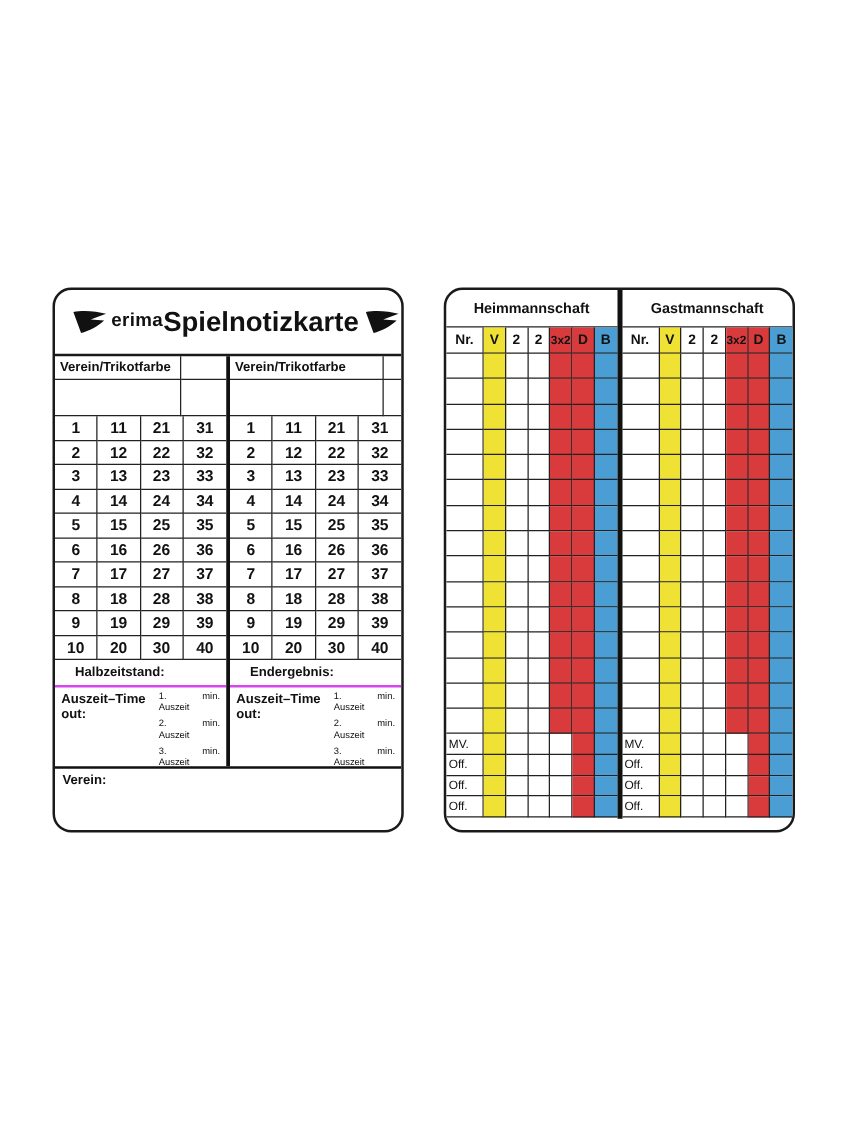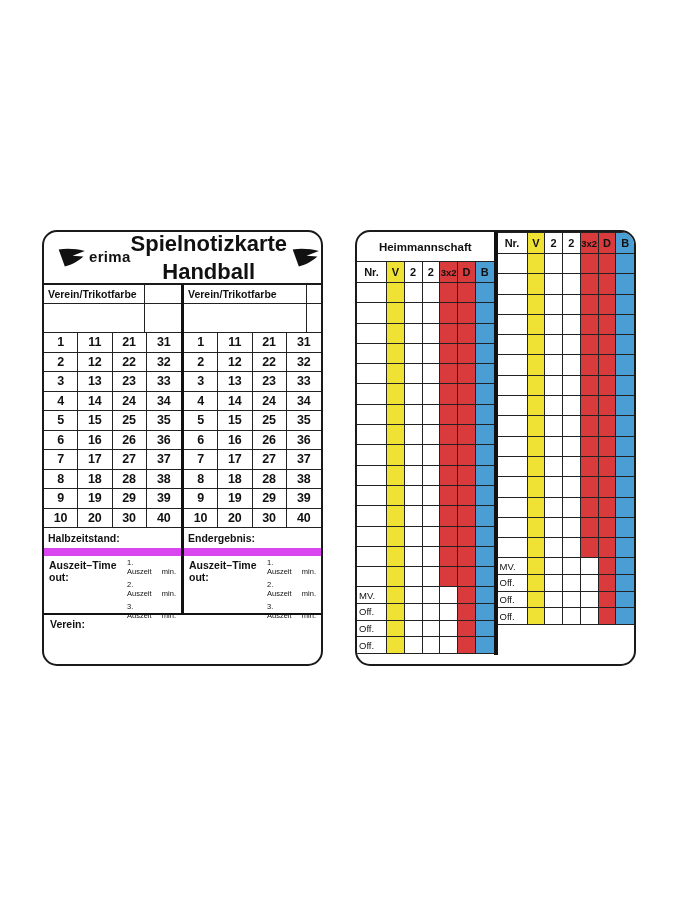--- a/index.html
+++ b/index.html
@@ -42,27 +42,27 @@
 
   .num-grid{display:grid;grid-template-columns:repeat(4,1fr);grid-auto-rows:19.5px;flex:0 0 195px;}
   .num-cell{
     border-right:1px solid #222;border-bottom:1px solid #222;
     display:flex;align-items:center;justify-content:center;
     font-weight:bold;font-size:12.5px;
   }
   .num-cell:nth-child(4n){border-right:none;}
 
   .result-row{
-    flex:0 0 20px;display:flex;align-items:center;padding-left:4px;
-    font-weight:bold;font-size:10.5px;border-bottom:8px solid #d946ef;
+    flex:0 0 20px;display:flex;align-items:center;padding-left:16px;
+    font-weight:bold;font-size:10.5px;border-bottom:2px solid #d946ef;
   }
 
   .auszeit-box{flex:1;padding:2px 5px 0 5px;display:flex;flex-direction:row;}
   .az-title{font-weight:bold;font-size:10.5px;margin:1px 0 3px 0;}
-  .az-line{display:flex;align-items:flex-end;font-size:7.5px;margin-bottom:4px;}
+  .az-line{display:flex;align-items:flex-start;font-size:7.5px;margin-bottom:4px;}
   .az-fill{flex:1;border-bottom:1px solid #555;margin:0 5px;height:5px;}
 
   .notizen-box{border-top:2px solid #111;flex:1;padding:3px 6px;font-weight:bold;font-size:10.5px;}
 
   
   .score-half{flex:1;display:flex;flex-direction:column;min-width:0;border-radius:21px;}
   .score-divider{width:4px;background:#111;height:423px;}
   .score-title{
     height:29px;flex:0 0 29px;display:flex;align-items:center;justify-content:center;
     font-weight:bold;font-size:11.5px;
@@ -93,21 +93,20 @@
 
   <div class="card-header">
     <div class="brand">
       <svg width="36" height="20" viewBox="0 0 44 26">
         <path d="M6 2 C16 0 30 1 40 4 L24 10 L38 11 C32 17 22 22 14 24 L10 13 Z" fill="#111"></path>
       </svg>
       <span class="brand-text">erima</span>
     </div>
     <div class="card-title">
       <div>Spielnotizkarte</div>
-      <div>Handball</div>
     </div>
     <div class="brand">
       <svg width="36" height="20" viewBox="0 0 44 26">
         <path d="M6 2 C16 0 30 1 40 4 L24 10 L38 11 C32 17 22 22 14 24 L10 13 Z" fill="#111"></path>
       </svg>
       <span class="brand-text">erima</span>
     </div>
   </div>
 
   <div class="teams-row">
@@ -407,20 +406,21 @@
         <div class="sc-cell t-official c3"></div>
         <div class="sc-cell t-official c4"></div>
         <div class="sc-cell t-official c5"></div>
         <div class="sc-cell t-official c6"></div>
       </div>
   </div>
 
   <div class="score-divider"></div>
 
   <div class="score-half">
+    <div class="score-title">Gastmannschaft</div>
     <div class="score-table">
         <div class="sc-cell t-hdr c0">Nr.</div>
         <div class="sc-cell t-hdr c1">V</div>
         <div class="sc-cell t-hdr c2">2</div>
         <div class="sc-cell t-hdr c3">2</div>
         <div class="sc-cell t-hdr c4">3x2</div>
         <div class="sc-cell t-hdr c5">D</div>
         <div class="sc-cell t-hdr c6">B</div>
         <div class="sc-cell t-player c0"></div>
         <div class="sc-cell t-player c1"></div>

